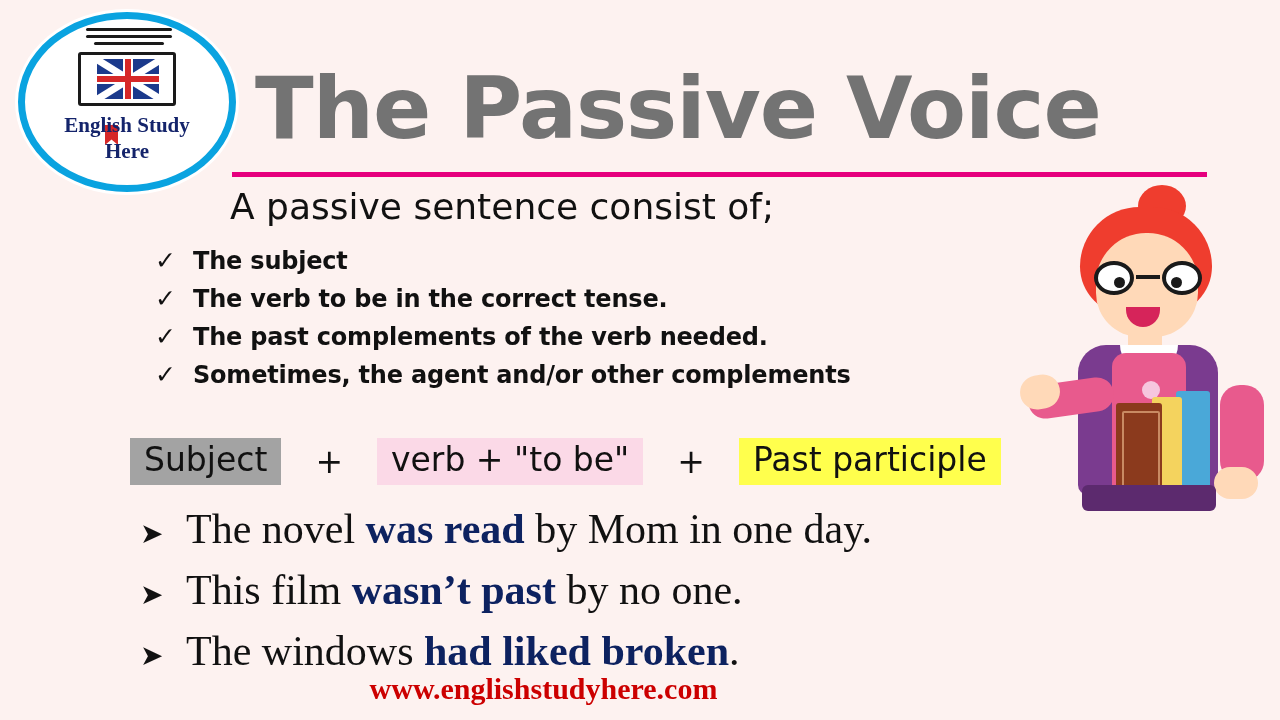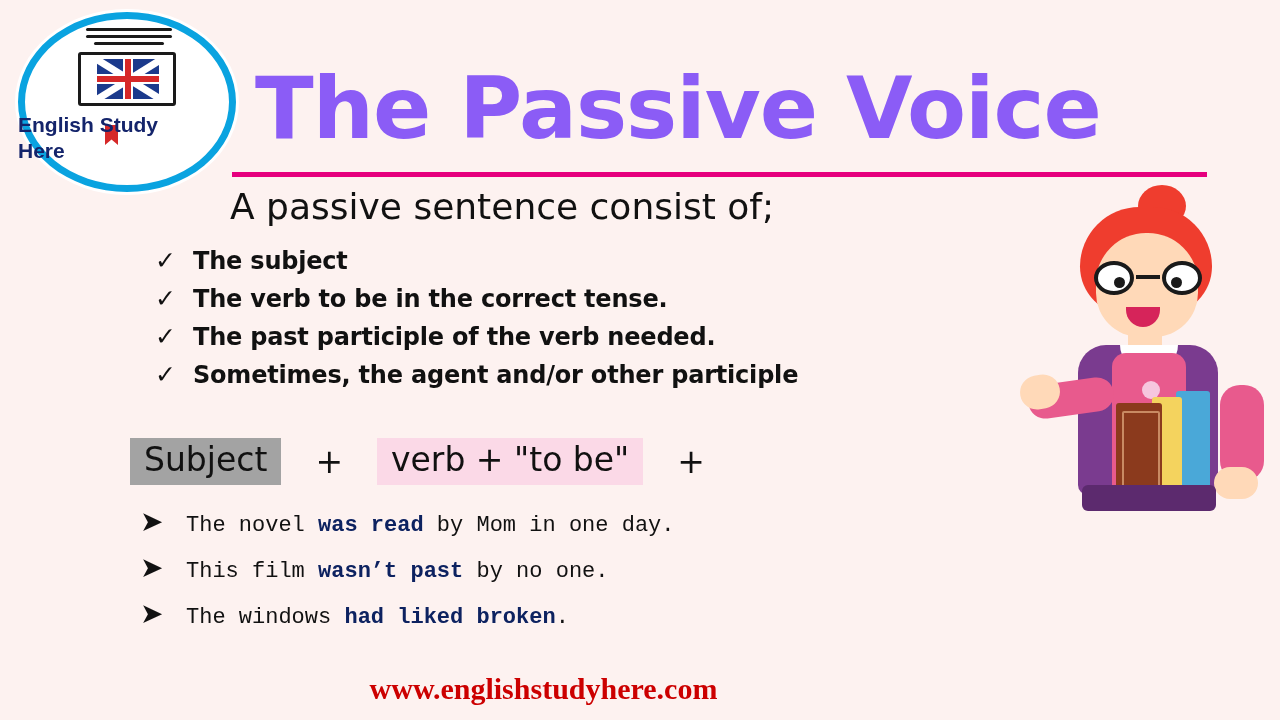--- a/index.html
+++ b/index.html
@@ -76,37 +76,37 @@
     position: absolute; left: 28px; top: 0; width: 6px; height: 40px; background: #d62828;
   }
   .bookmark {
     position: absolute; left: 24px; top: 70px;
     width: 13px; height: 20px; background: #d62828;
     clip-path: polygon(0 0, 100% 0, 100% 100%, 50% 72%, 0 100%);
   }
   .logo-text {
     position: absolute;
     left: 0; top: 100px; width: 218px;
-    text-align: left;
+    text-align: center;
     color: #14246b;
-    font-family: Liberation Sans, sans-serif;
+    font-family: Liberation Serif, serif;
     font-weight: bold;
     font-size: 21px;
     line-height: 1.25;
   }
 
   
   .title {
     position: absolute;
     left: 255px; top: 58px;
     font-family: "DejaVu Sans", sans-serif;
     font-weight: bold;
     font-size: 86px;
     letter-spacing: -1px;
-    color: #8b5cf6;
+    color: #737373;
     white-space: nowrap;
   }
   .title-rule {
     position: absolute;
     left: 232px; top: 172px;
     width: 975px; height: 5px;
     background: #e6007e;
   }
 
   
@@ -179,22 +179,22 @@
     align-items: baseline;
     margin-bottom: 13px;
   }
   .ex-arrow {
     width: 46px;
     font-size: 28px;
     color: #111;
     font-family: "DejaVu Sans", sans-serif;
   }
   .ex-text {
-    font-family: Liberation Mono, monospace;
-    font-size: 22px;
+    font-family: Liberation Serif, serif;
+    font-size: 42px;
     color: #111;
   }
   .ex-text b {
     color: #0d2260;
     font-weight: bold;
   }
 
   
   .footer {
     position: absolute;
@@ -367,33 +367,34 @@
     <div class="check-row">
       <span class="check-mark">✓</span>
       <span class="check-text">The subject</span>
     </div>
     <div class="check-row">
       <span class="check-mark">✓</span>
       <span class="check-text">The verb to be in the correct tense.</span>
     </div>
     <div class="check-row">
       <span class="check-mark">✓</span>
-      <span class="check-text">The past participle of the verb needed.</span>
+      <span class="check-text">The past complements of the verb needed.</span>
     </div>
     <div class="check-row">
       <span class="check-mark">✓</span>
-      <span class="check-text">Sometimes, the agent and/or other participle</span>
+      <span class="check-text">Sometimes, the agent and/or other complements</span>
     </div>
   </div>
 
   <div class="formula">
     <span class="chip chip-subject">Subject</span>
     <span class="plus">+</span>
     <span class="chip chip-verb">verb + "to be"</span>
     <span class="plus">+</span>
+    <span class="chip chip-past">Past participle</span>
   </div>
 
   <div class="examples">
     <div class="ex-row">
       <span class="ex-arrow">➤</span>
       <span class="ex-text"><span>The novel </span><b>was read</b><span> by Mom in one day.</span></span>
     </div>
     <div class="ex-row">
       <span class="ex-arrow">➤</span>
       <span class="ex-text"><span>This film </span><b>wasn’t past</b><span> by no one.</span></span>

